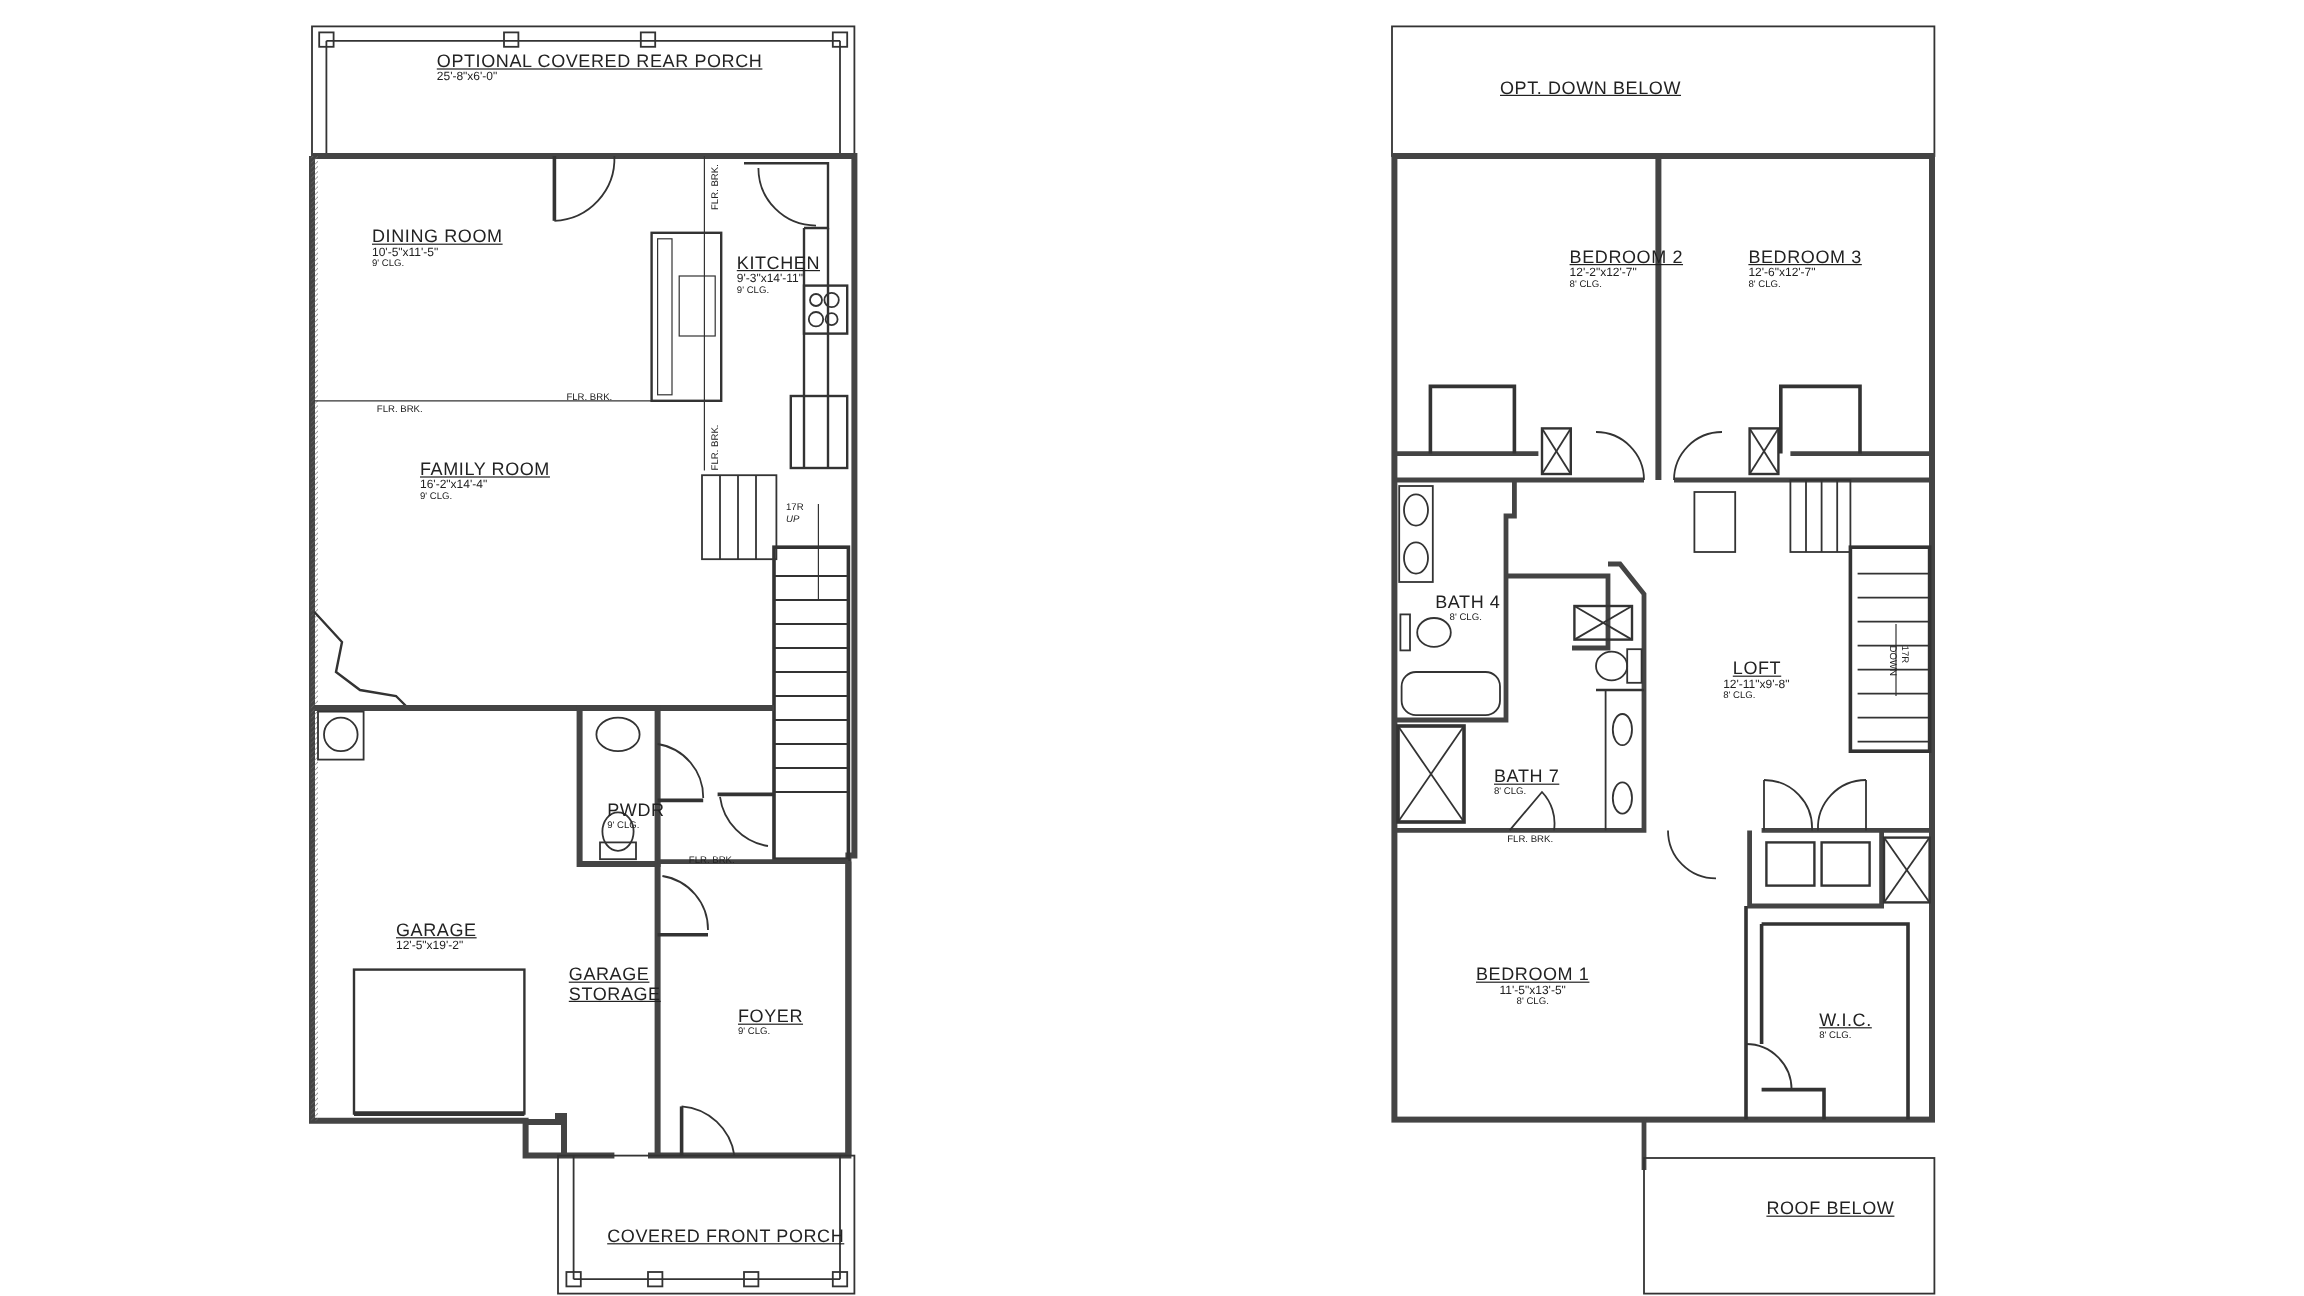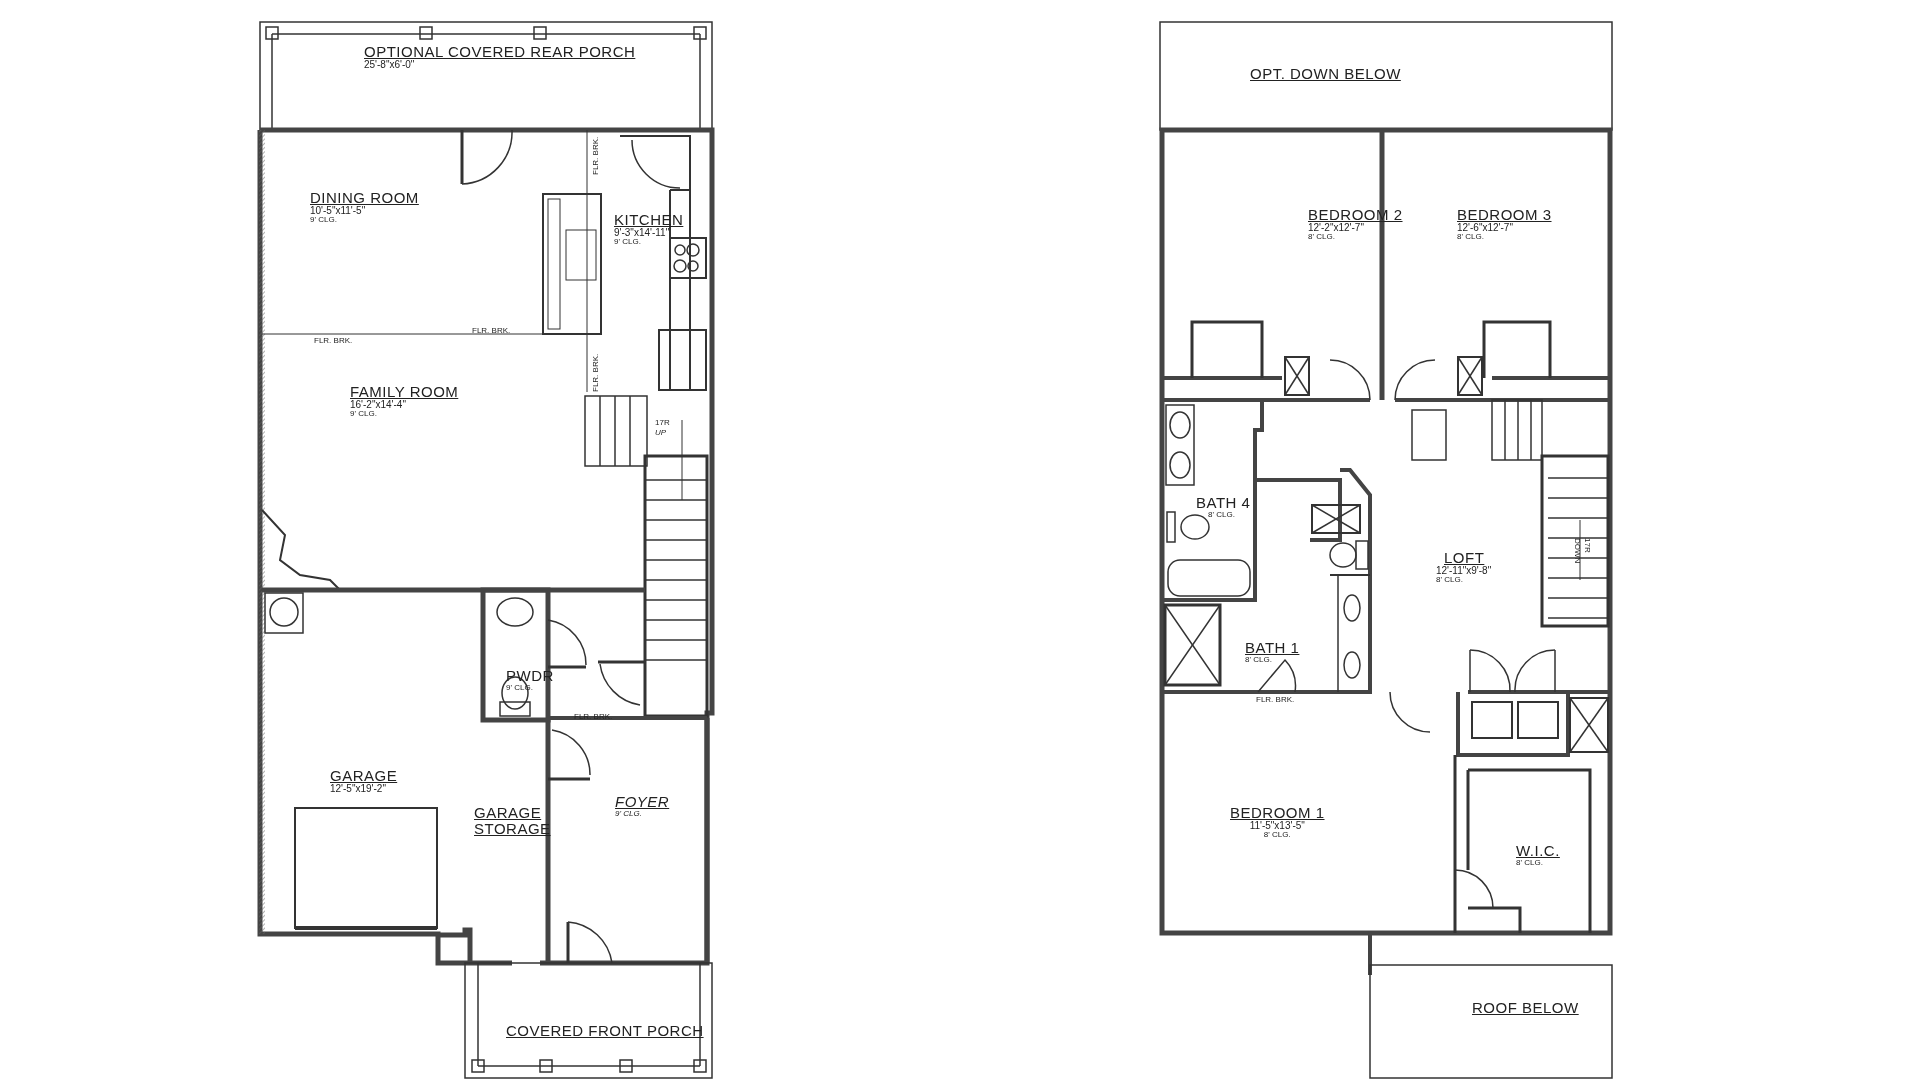--- a/index.html
+++ b/index.html
@@ -231,21 +231,21 @@
   <span class="c">9' CLG.</span>
 </div>
 <div class="lbl" style="left:330px;top:768px;">
   <span class="t">GARAGE</span>
   <span class="d">12'-5"x19'-2"</span>
 </div>
 <div class="lbl" style="left:474px;top:805px;">
   <span class="t">GARAGE</span>
   <span class="t">STORAGE</span>
 </div>
-<div class="lbl" style="left:615px;top:794px;font-style:italic;">
+<div class="lbl" style="left:615px;top:840px;">
   <span class="t">FOYER</span>
   <span class="c">9' CLG.</span>
 </div>
 <div class="lbl" style="left:506px;top:1023px;">
   <span class="t">COVERED FRONT PORCH</span>
 </div>
 <span class="note" style="left:472px;top:326px;">FLR. BRK.</span>
 <span class="note" style="left:314px;top:336px;">FLR. BRK.</span>
 <span class="note rot" style="left:591px;top:175px;">FLR. BRK.</span>
 <span class="note rot" style="left:591px;top:392px;">FLR. BRK.</span>
@@ -269,21 +269,21 @@
 <div class="lbl" style="left:1196px;top:495px;">
   <span class="t" style="text-decoration:none">BATH 4</span>
   <span class="c" style="padding-left:12px">8' CLG.</span>
 </div>
 <div class="lbl" style="left:1436px;top:550px;">
   <span class="t" style="padding-left:8px">LOFT</span>
   <span class="d">12'-11"x9'-8"</span>
   <span class="c">8' CLG.</span>
 </div>
 <div class="lbl" style="left:1245px;top:640px;">
-  <span class="t">BATH 1</span>
+  <span class="t">BATH 7</span>
   <span class="c">8' CLG.</span>
 </div>
 <div class="lbl" style="left:1230px;top:805px;text-align:center;">
   <span class="t">BEDROOM 1</span>
   <span class="d">11'-5"x13'-5"</span>
   <span class="c">8' CLG.</span>
 </div>
 <div class="lbl" style="left:1516px;top:843px;">
   <span class="t">W.I.C.</span>
   <span class="c">8' CLG.</span>

